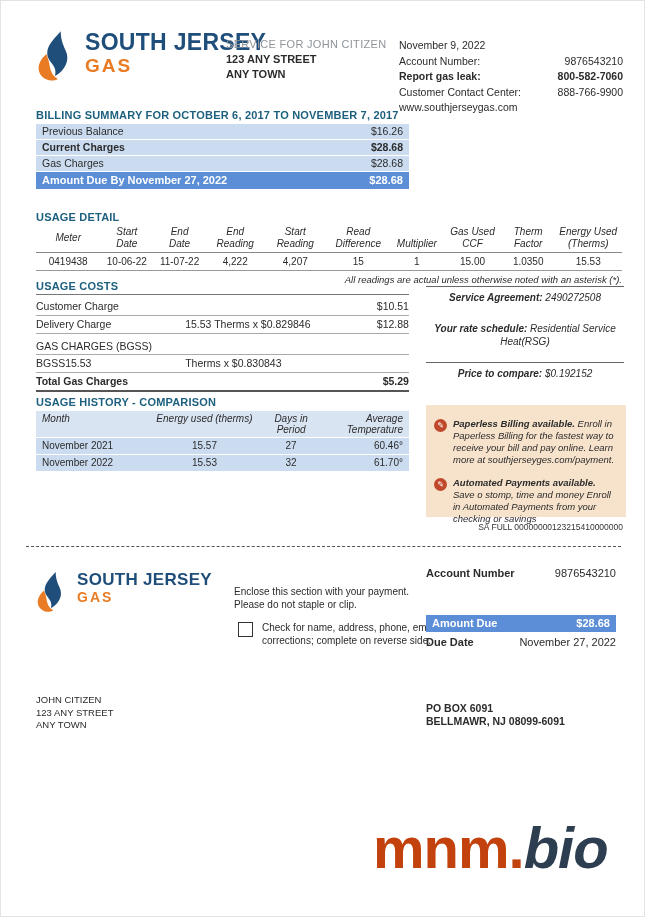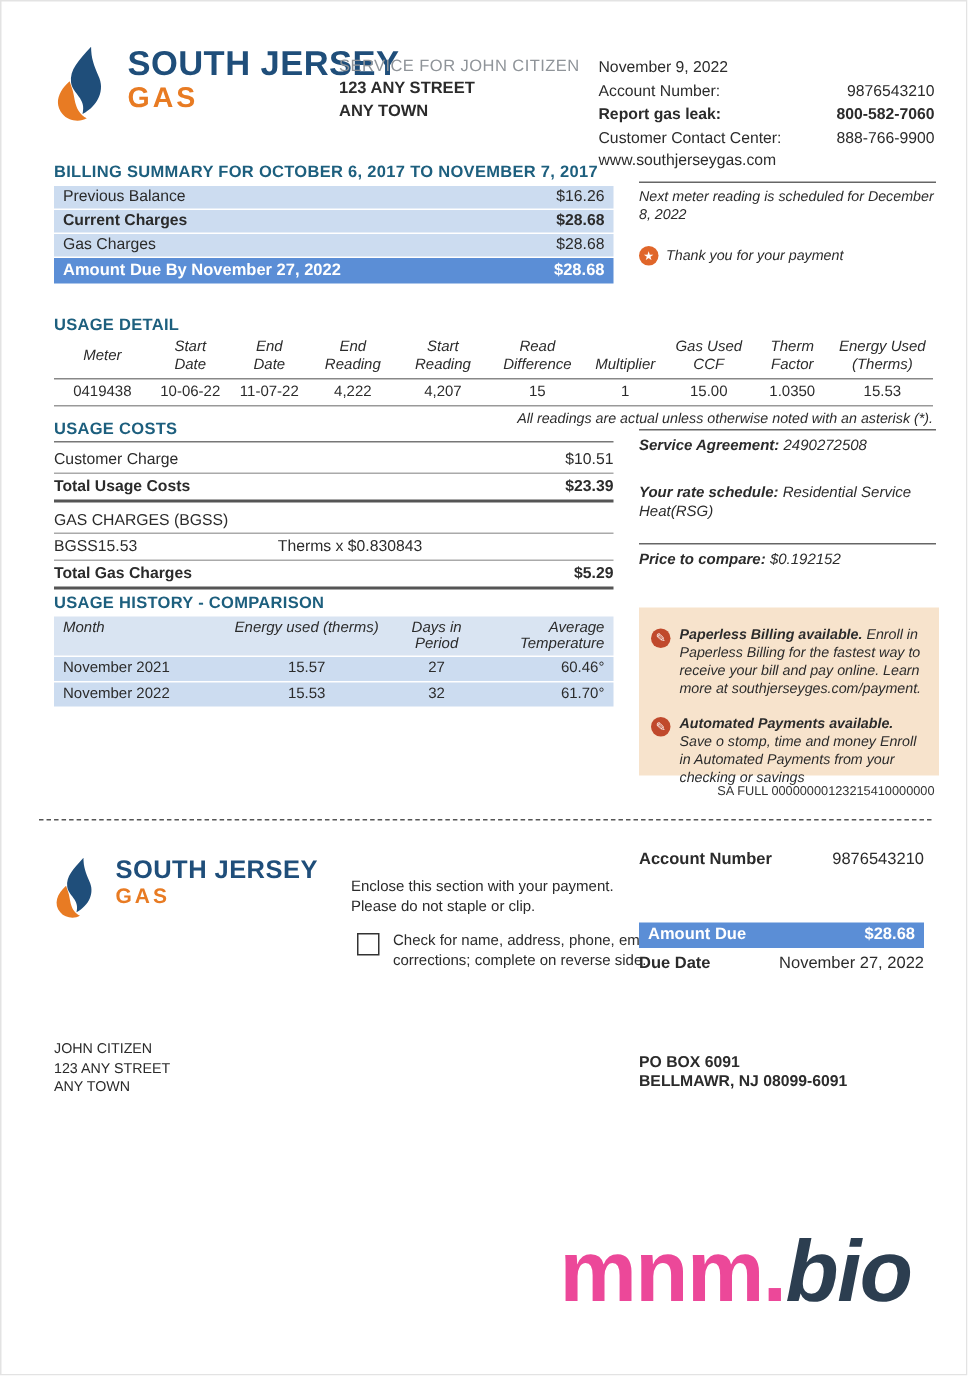--- a/index.html
+++ b/index.html
@@ -54,21 +54,21 @@
   .usage-costs .section-title{border-bottom:1px solid #777;padding-bottom:2px;}
   .uc-row{display:flex;font-size:10.5px;padding:2px 0 3px 0;border-bottom:1px solid #aaa;}
   .uc-row.total{font-weight:bold;border-bottom:2px solid #555;}
   .uc-label{width:40%;}
   .uc-detail{width:38%;}
   .uc-value{width:22%;text-align:right;}
   .uc-sub{margin-top:6px;border-bottom:1px solid #aaa;padding-bottom:2px;font-size:10.5px;}
 
   
   .side-info{position:absolute;left:425px;top:285px;width:198px;font-size:10px;font-style:italic;line-height:13px;}
-  .si-block{padding:4px 0 6px 0;}
+  .si-block{padding:4px 0 6px 0;text-align:center;}
   .si-line{border-top:1px solid #666;}
   .si-label{font-weight:bold;}
 
   
   .usage-history{position:absolute;left:35px;top:395px;width:373px;}
   .uh-head{display:flex;background:#d9e4f2;font-style:italic;font-size:10px;padding:2px 6px;margin-bottom:1px;}
   .uh-row{display:flex;background:#ccdcf0;font-size:10px;padding:2px 6px 3px 6px;margin-bottom:1px;}
   .h0{width:30%;text-align:left;} .h1{width:30%;text-align:center;} .h2{width:18%;text-align:center;} .h3{width:22%;text-align:right;}
 
   
@@ -88,21 +88,21 @@
   .stub-row{display:flex;justify-content:space-between;font-size:11px;}
   .amount-bar{background:#5b8ed6;color:#fff;font-weight:bold;display:flex;justify-content:space-between;
               padding:2px 6px 3px 6px;font-size:11px;margin-top:36px;}
   .due-row{display:flex;justify-content:space-between;font-size:11px;margin-top:4px;}
 
   .mail-from{position:absolute;left:35px;top:693px;font-size:9.5px;line-height:12.5px;}
   .po{position:absolute;left:425px;top:701px;font-size:10.5px;line-height:13px;font-weight:bold;}
 
   
   .wm{position:absolute;left:372px;top:818px;font-size:58px;font-weight:bold;letter-spacing:-1px;line-height:1;}
-  .wm-green{color:#ec4899;}
+  .wm-green{color:#c2410c;}
   .wm-navy{color:#2c3e50;font-style:italic;}
 </style>
 </head>
 <body>
 
 <div class="page">
 
   <div class="logo logo1">
     <span>
       <svg width="42" height="50" viewBox="0 0 44 52">
@@ -152,27 +152,20 @@
     <div class="bs-row">
       <span>Gas Charges</span>
       <span>$28.68</span>
     </div>
     <div class="bs-total">
       <span>Amount Due By November 27, 2022</span>
       <span>$28.68</span>
     </div>
   </div>
 
-  <div class="note-box">
-    <div>Next meter reading is scheduled for December 8, 2022</div>
-    <div class="thanks">
-      <span class="icon-circle star">★</span>
-      <span>Thank you for your payment</span>
-    </div>
-  </div>
 
   <div class="usage-detail">
     <div class="section-title">USAGE DETAIL</div>
     <div class="ud-head">
       <div class="ud-col c0 lift">
           <span>Meter</span>
         </div>
       <div class="ud-col c1">
           <span>Start</span>
           <span>Date</span>
@@ -224,24 +217,24 @@
     <div class="ud-note">All readings are actual unless otherwise noted with an asterisk (*).</div>
   </div>
 
   <div class="usage-costs">
     <div class="section-title">USAGE COSTS</div>
     <div class="uc-row">
       <span class="uc-label">Customer Charge</span>
       <span class="uc-detail"></span>
       <span class="uc-value">$10.51</span>
     </div>
-    <div class="uc-row total">
-      <span class="uc-label">Total Usage Costs</span>
-      <span class="uc-detail"></span>
-      <span class="uc-value">$23.39</span>
+    <div class="uc-row">
+      <span class="uc-label">Delivery Charge</span>
+      <span class="uc-detail">15.53 Therms x $0.829846</span>
+      <span class="uc-value">$12.88</span>
     </div>
     <div class="uc-sub">GAS CHARGES (BGSS)</div>
     <div class="uc-row">
       <span class="uc-label">BGSS15.53</span>
       <span class="uc-detail">Therms x $0.830843</span>
       <span class="uc-value"></span>
     </div>
     <div class="uc-row total">
       <span class="uc-label">Total Gas Charges</span>
       <span class="uc-detail"></span>

